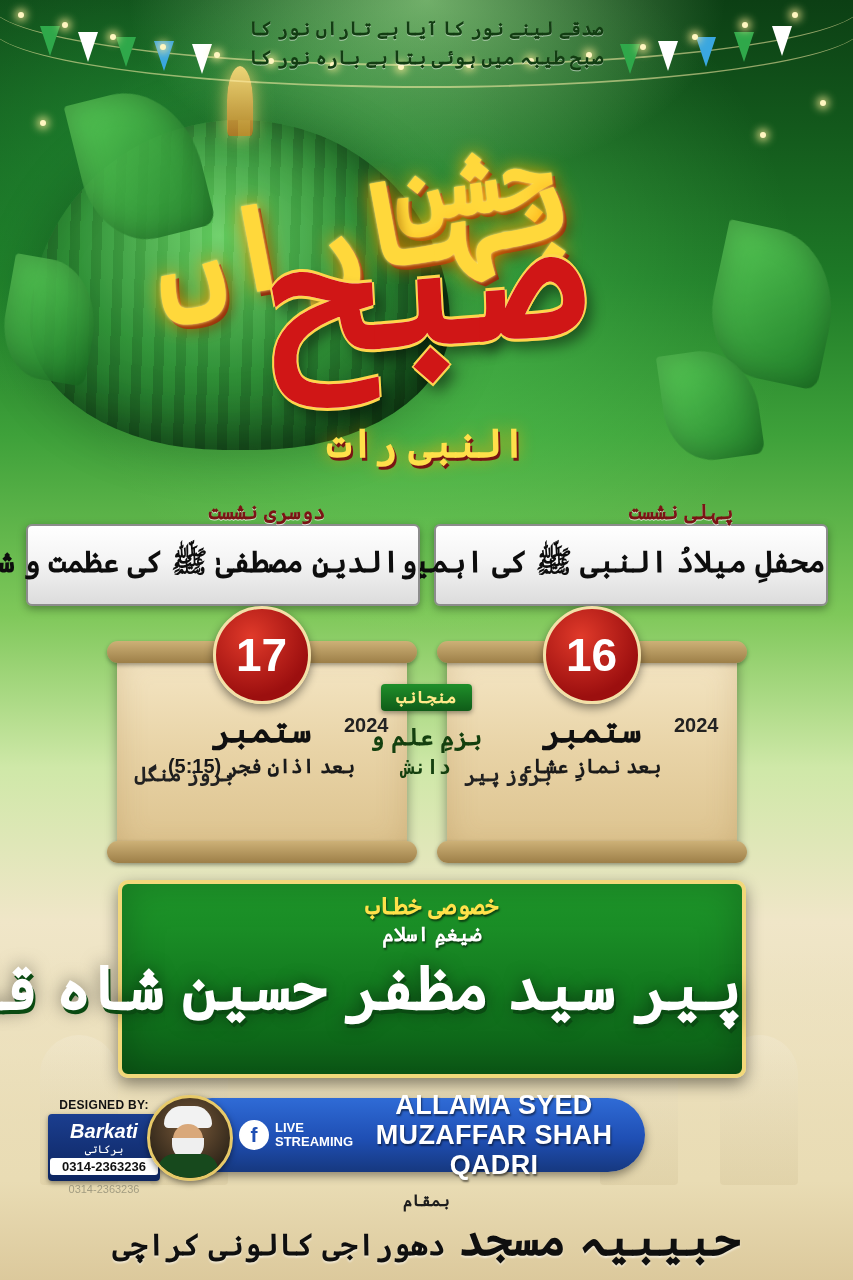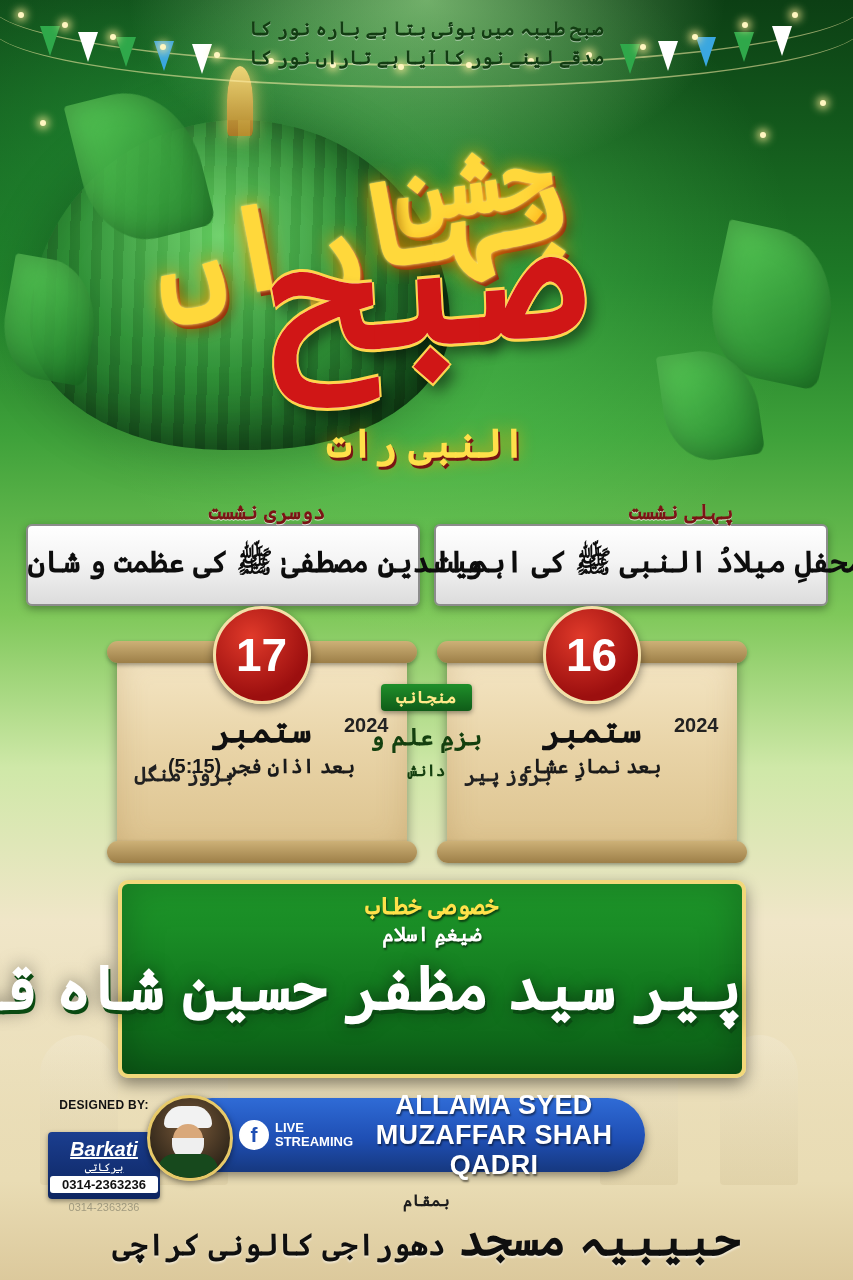--- a/index.html
+++ b/index.html
@@ -130,21 +130,21 @@
   
   .sessions{
     position:absolute;top:500px;left:0;width:853px;height:120px;z-index:8;
     display:flex;flex-direction:row-reverse;justify-content:center;gap:14px;
   }
   .session{
     position:relative;width:390px;height:78px;margin-top:24px;
     background:linear-gradient(180deg,#ffffff 0%, #f4f4f4 45%, #dcdcdc 100%);
     border:2px solid #8c8c8c;border-radius:6px;
     box-shadow:0 3px 8px rgba(0,0,0,.35);
-    display:flex;align-items:center;justify-content:flex-end;
+    display:flex;align-items:center;justify-content:flex-start;
     direction:rtl;
   }
   .session .txt{
     font-size:30px;font-weight:bold;color:#0d0d0d;white-space:nowrap;
   }
   .session .tag{
     position:absolute;top:-26px;right:92px;
     font-size:21px;font-weight:bold;color:#7a1414;direction:rtl;
     text-shadow:0 1px 0 rgba(255,255,255,.7);
   }
@@ -192,21 +192,21 @@
   .center-tag{
     position:absolute;left:50%;top:54px;transform:translateX(-50%);
     width:150px;text-align:center;direction:rtl;z-index:9;
   }
   .center-tag .pill{
     display:inline-block;background:linear-gradient(180deg,#1f8f2a,#0f5c18);
     color:#ffe98a;font-size:17px;font-weight:bold;padding:3px 16px;border-radius:4px;
     box-shadow:0 2px 5px rgba(0,0,0,.4);
   }
   .center-tag .l1{margin-top:12px;font-size:24px;font-weight:bold;color:#14400f;}
-  .center-tag .l2{margin-top:10px;font-size:16px;font-weight:bold;color:#14400f;}
+  .center-tag .l2{margin-top:4px;font-size:20px;font-weight:bold;color:#14400f;font-family:Liberation Mono, monospace;}
 
   
   .speaker{
     position:absolute;top:880px;left:118px;width:620px;height:190px;z-index:8;
     background:linear-gradient(180deg,#1f9b2b 0%, #137a1f 55%, #0c5e17 100%);
     border:4px solid #f2d87a;border-radius:10px;
     box-shadow:0 6px 16px rgba(0,0,0,.45), inset 0 0 40px rgba(0,0,0,.25);
     direction:rtl;text-align:center;
   }
   .speaker .khitab{
@@ -222,24 +222,23 @@
     color:#ffffff;white-space:nowrap;
     text-shadow:2px 4px 0 #0a4a12, 0 0 18px rgba(0,0,0,.5);
   }
 
   
   .designer{
     position:absolute;left:48px;top:1098px;width:112px;z-index:9;text-align:center;
   }
   .designer .lbl{font-size:12px;font-weight:bold;color:#111;letter-spacing:.3px;}
   .designer .card{
-    margin-top:20px;background:linear-gradient(180deg,#1b3e8f,#0d2560);
+    margin-top:2px;background:linear-gradient(180deg,#1b3e8f,#0d2560);
     border-radius:4px;padding:6px 2px;color:#fff;
     box-shadow:0 2px 5px rgba(0,0,0,.4);
-    text-decoration:underline;
   }
   .designer .brand{font-size:20px;font-style:italic;font-weight:bold;}
   .designer .brand-ur{font-size:11px;}
   .designer .phone{
     margin-top:2px;background:#ffffff;color:#111;font-size:13px;font-weight:bold;
     border-radius:3px;padding:1px 0;
   }
   .designer .ghost{margin-top:2px;font-size:11px;color:#6a6a5a;opacity:.55;}
 
   
@@ -349,22 +348,22 @@
     <div class="bulb" style="left:40px;top:120px;"></div>
   </div>
 
   <div class="bottom-wash"></div>
   <div class="arch" style="left:40px;"></div>
   <div class="arch" style="left:150px;"></div>
   <div class="arch" style="left:600px;"></div>
   <div class="arch" style="left:720px;"></div>
 
   <div class="couplet">
+    <div>صدقے لینے نور کا آیا ہے تاراں نور کا</div>
     <div>صبح طیبہ میں ہوئی بتا ہے بارہ نور کا</div>
-    <div>صدقے لینے نور کا آیا ہے تاراں نور کا</div>
   </div>
 
   <div class="title-wrap">
     <div class="title-jashn">جشن</div>
     <div class="title-bahaaran">بہاراں</div>
     <div class="title-subh">صبح</div>
     <div class="title-bari-raat">النبی رات</div>
   </div>
 
   <div class="sessions">

